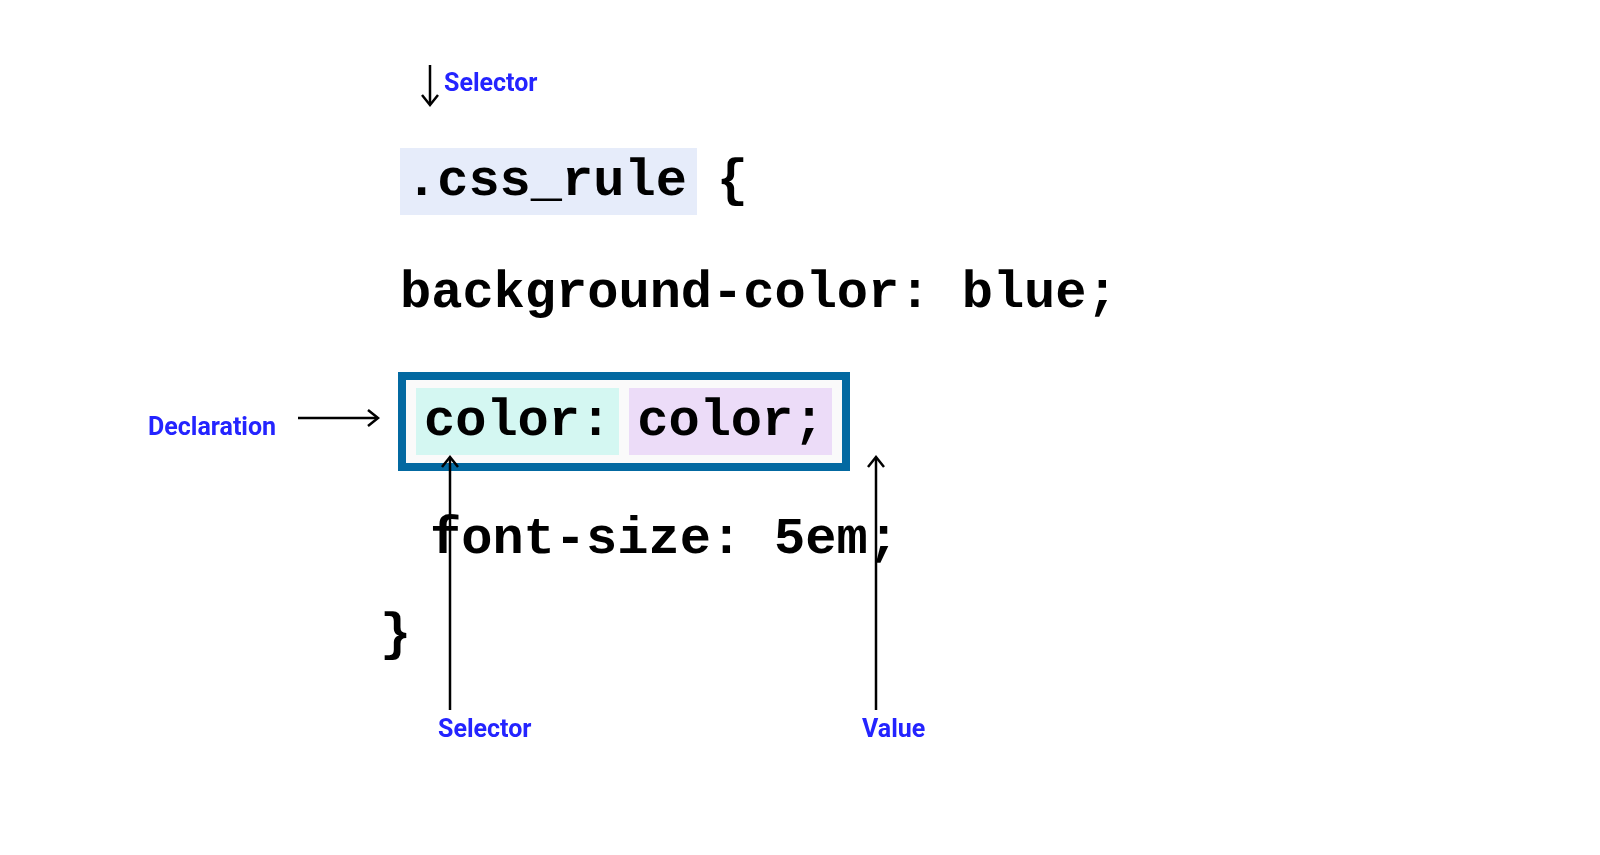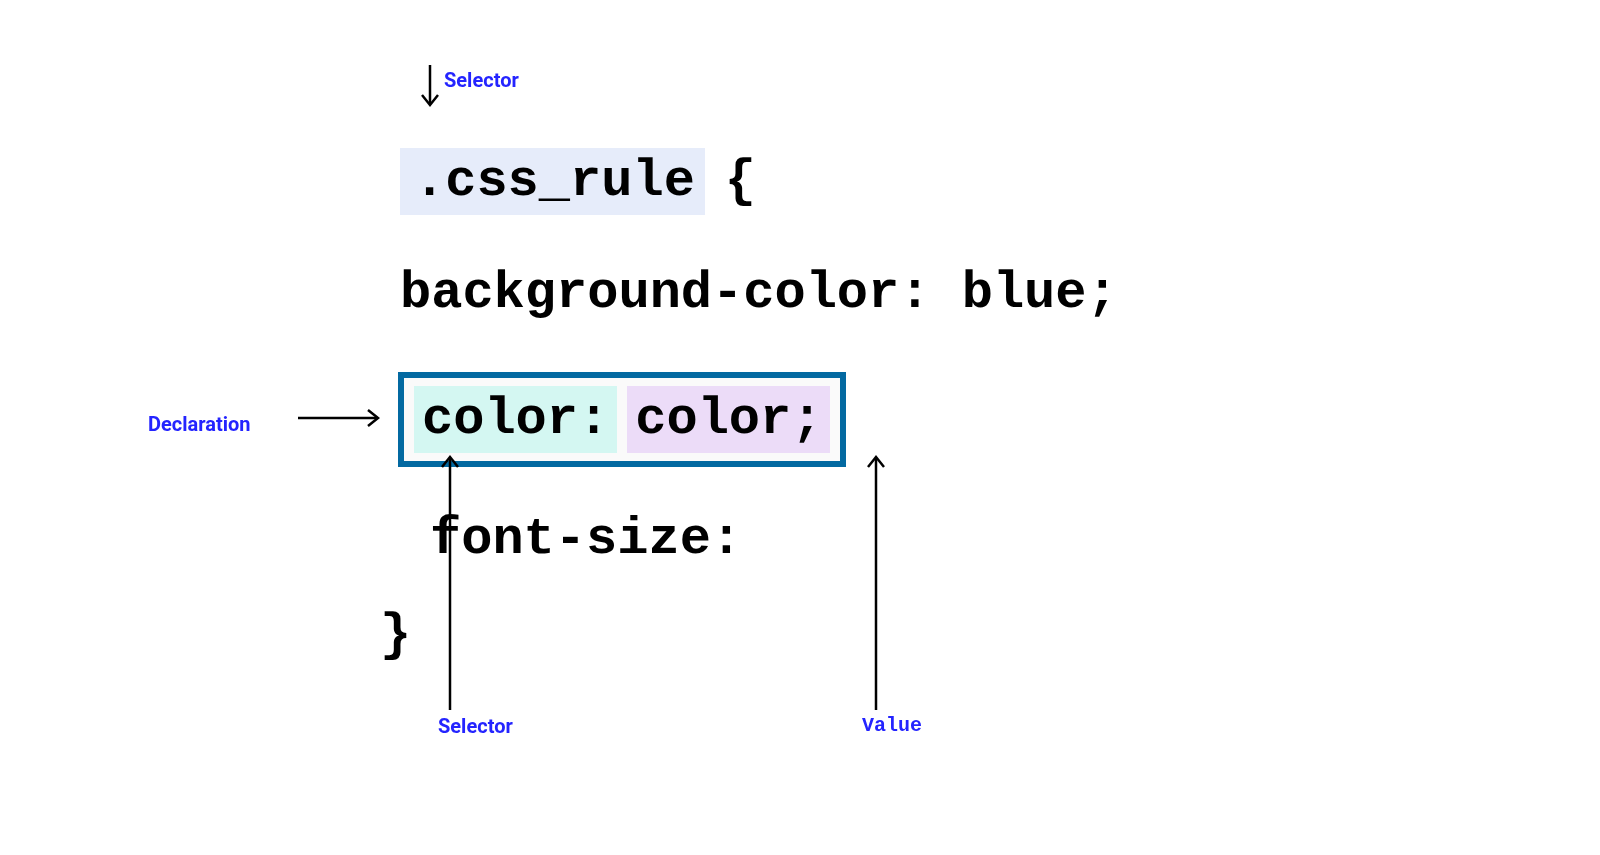--- a/index.html
+++ b/index.html
@@ -16,31 +16,31 @@
     font-size: 52px;
     font-weight: 600;
     color: #000;
     white-space: pre;
     letter-spacing: 0;
   }
   .label {
     font-family: -apple-system, BlinkMacSystemFont, "Segoe UI", Roboto, Arial, sans-serif;
     color: #2424ff;
     font-weight: 700;
-    font-size: 20px;
+    font-size: 25px;
   }
   .box {
     position: absolute;
   }
   .selector-box {
     background: #e6ecfa;
-    padding: 4px 10px 4px 14px;
+    padding: 4px 10px 4px 6px;
   }
   .decl-outer {
-    border: 6px solid #0369a1;
+    border: 8px solid #0369a1;
     background: #fafafa;
     padding: 8px 10px;
     display: flex;
     gap: 10px;
     align-items: center;
   }
   .prop-box {
     background: #d4f7f2;
     padding: 4px 8px;
   }
@@ -77,27 +77,28 @@
   <polyline points="70,2 80,10 70,18" fill="none" stroke="#000" stroke-width="2.5"></polyline>
 </svg>
 
 <div class="box decl-outer" style="left:398px; top:372px;">
   <span class="code prop-box">color:</span>
   <span class="code value-box">color;</span>
 </div>
 
 <div class="box" style="left:430px; top:510px; display:flex;text-align:center;">
   <span class="code">font-size:</span>
+  <span class="code" style="margin-left:32px;">5em;</span>
 </div>
 
 <div class="box code" style="left:380px; top:606px;">}</div>
 
 <svg class="arrow" style="left:440px; top:455px;" width="20" height="255">
   <polyline points="2,12 10,2 18,12" fill="none" stroke="#000" stroke-width="2.5"></polyline>
   <line x1="10" y1="4" x2="10" y2="255" stroke="#000" stroke-width="2.5"></line>
 </svg>
 <div class="label box" style="left:438px; top:714px;">Selector</div>
 
 <svg class="arrow" style="left:866px; top:455px;" width="20" height="255">
   <polyline points="2,12 10,2 18,12" fill="none" stroke="#000" stroke-width="2.5"></polyline>
   <line x1="10" y1="4" x2="10" y2="255" stroke="#000" stroke-width="2.5"></line>
 </svg>
-<div class="label box" style="left:862px; top:714px;font-family:Liberation Mono, monospace;">Value</div>
+<div class="label box" style="left:862px; top:714px;">Value</div>
 
 </body></html>

